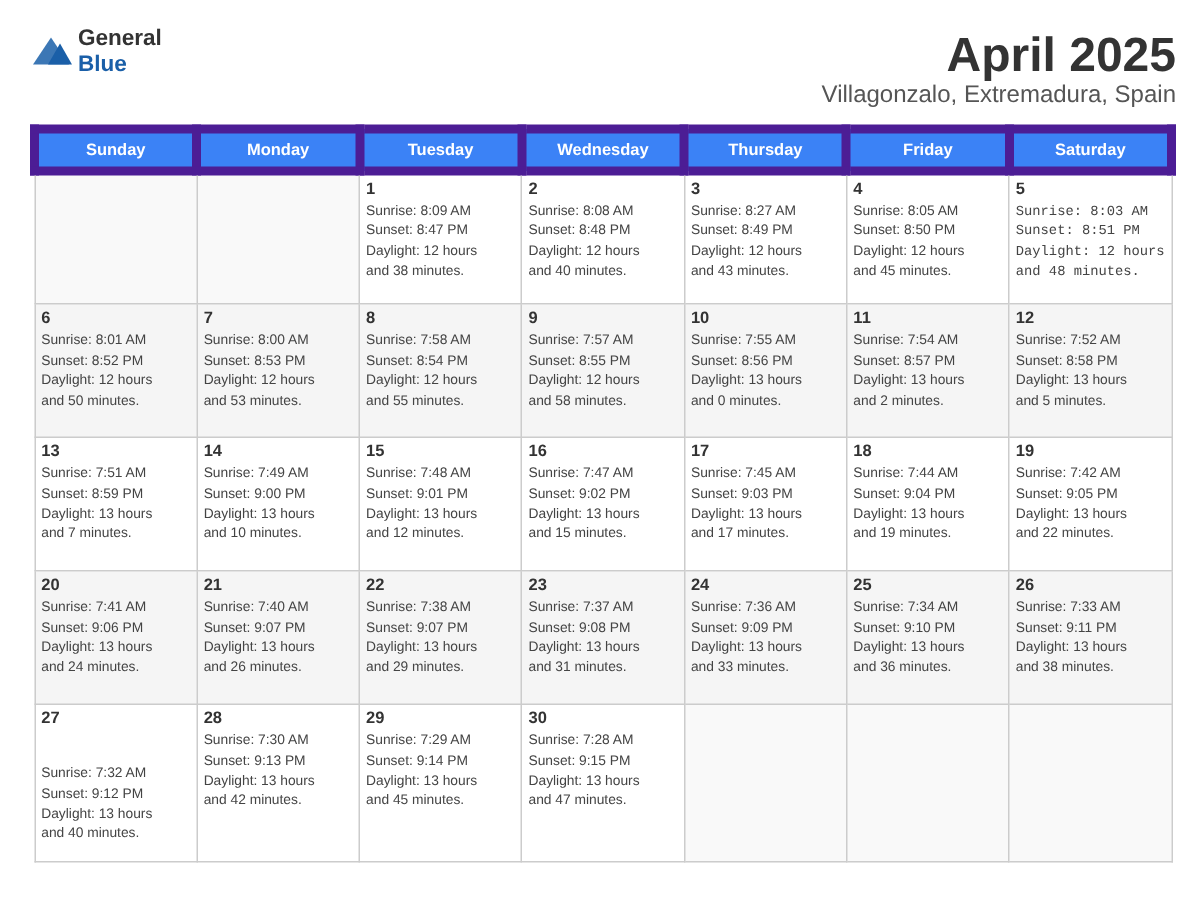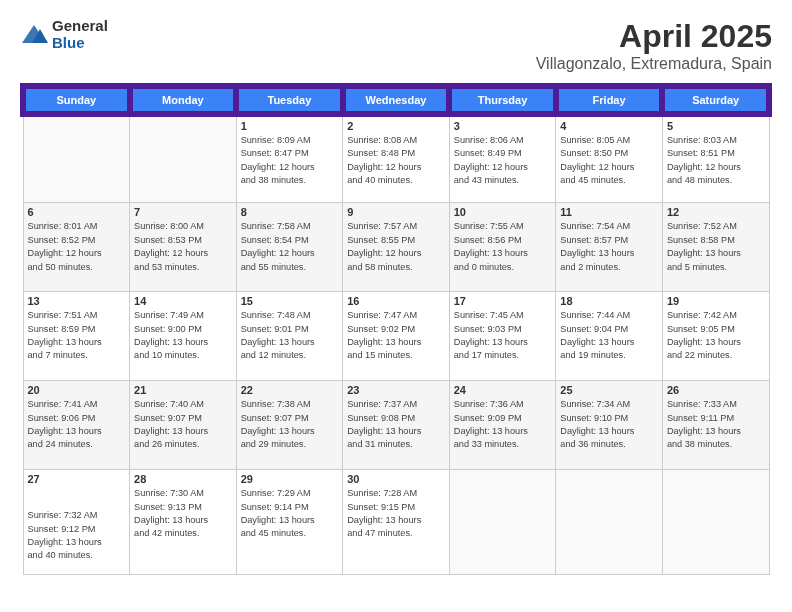--- a/index.html
+++ b/index.html
@@ -6,21 +6,21 @@
     body {
       font-family: Arial, sans-serif;
       background: #fff;
       width: 792px;
       height: 612px;
       overflow: hidden;
     }
     .page {
       width: 792px;
       height: 587px;
-      padding: 18px 20px 12px 20px;
+      padding: 18px 8px 12px 20px;
       display: flex;
       flex-direction: column;
     }
     .header {
       display: flex;
       justify-content: space-between;
       align-items: flex-start;
       margin-bottom: 10px;
     }
     .logo {
@@ -147,35 +147,35 @@
           </td>
           <td>
             <span class="day-num">2</span>
             <div class="day-info" style="white-space: pre-line;">Sunrise: 8:08 AM
 Sunset: 8:48 PM
 Daylight: 12 hours
 and 40 minutes.</div>
           </td>
           <td>
             <span class="day-num">3</span>
-            <div class="day-info" style="white-space: pre-line;">Sunrise: 8:06 AM
+            <div class="day-info" style="white-space: pre-line;">Sunrise: 8:27 AM
 Sunset: 8:49 PM
 Daylight: 12 hours
 and 43 minutes.</div>
           </td>
           <td>
             <span class="day-num">4</span>
             <div class="day-info" style="white-space: pre-line;">Sunrise: 8:05 AM
 Sunset: 8:50 PM
 Daylight: 12 hours
 and 45 minutes.</div>
           </td>
           <td>
             <span class="day-num">5</span>
-            <div class="day-info" style="white-space: pre-line;">Sunrise: 8:03 AM
+            <div class="day-info" style="white-space: pre-line; font-family: Liberation Mono, monospace;">Sunrise: 8:03 AM
 Sunset: 8:51 PM
 Daylight: 12 hours
 and 48 minutes.</div>
           </td>
         </tr>
         <tr class="row-shade">
           <td>
             <span class="day-num">6</span>
             <div class="day-info" style="white-space: pre-line;">Sunrise: 8:01 AM
 Sunset: 8:52 PM

